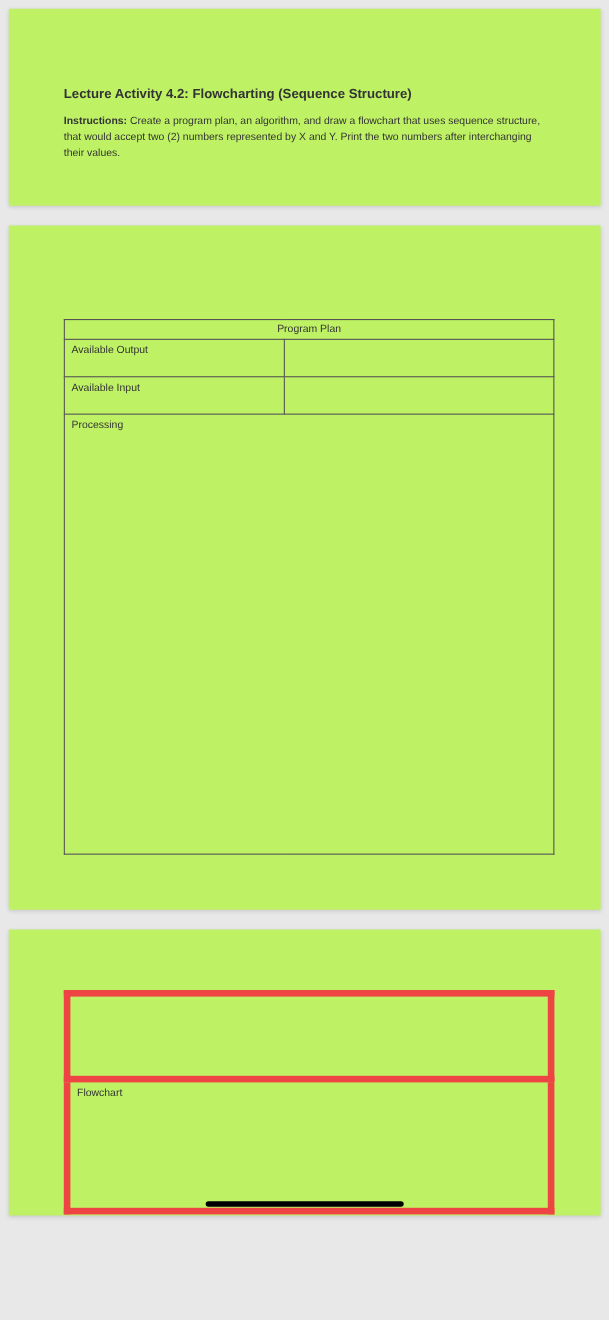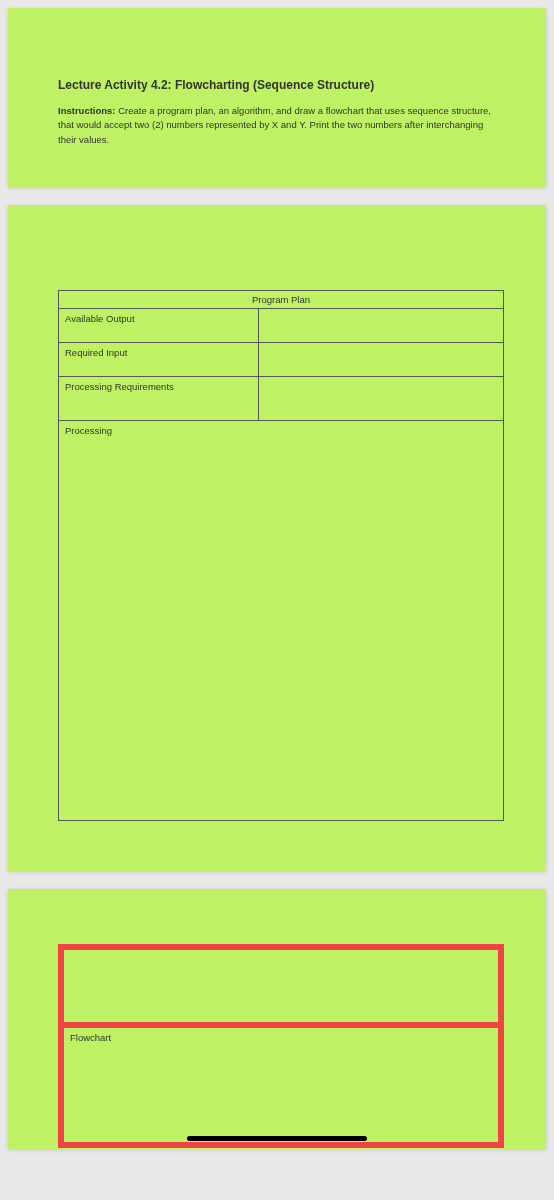--- a/index.html
+++ b/index.html
@@ -113,25 +113,21 @@
   <table class="program-plan">
     <tbody>
         <tr>
       <th colspan="2">Program Plan</th>
     </tr>
     <tr class="row-req">
       <td style="width:45%">Available Output</td>
       <td></td>
     </tr>
     <tr class="row-avail">
-      <td>Required Input</td>
-      <td></td>
-    </tr>
-    <tr class="row-proc">
-      <td>Processing Requirements</td>
+      <td>Available Input</td>
       <td></td>
     </tr>
     <tr class="row-algo">
       <td colspan="2">Processing</td>
     </tr>
   </tbody>
     </table>
 </div>
 
 <div class="page-3-wrap">

